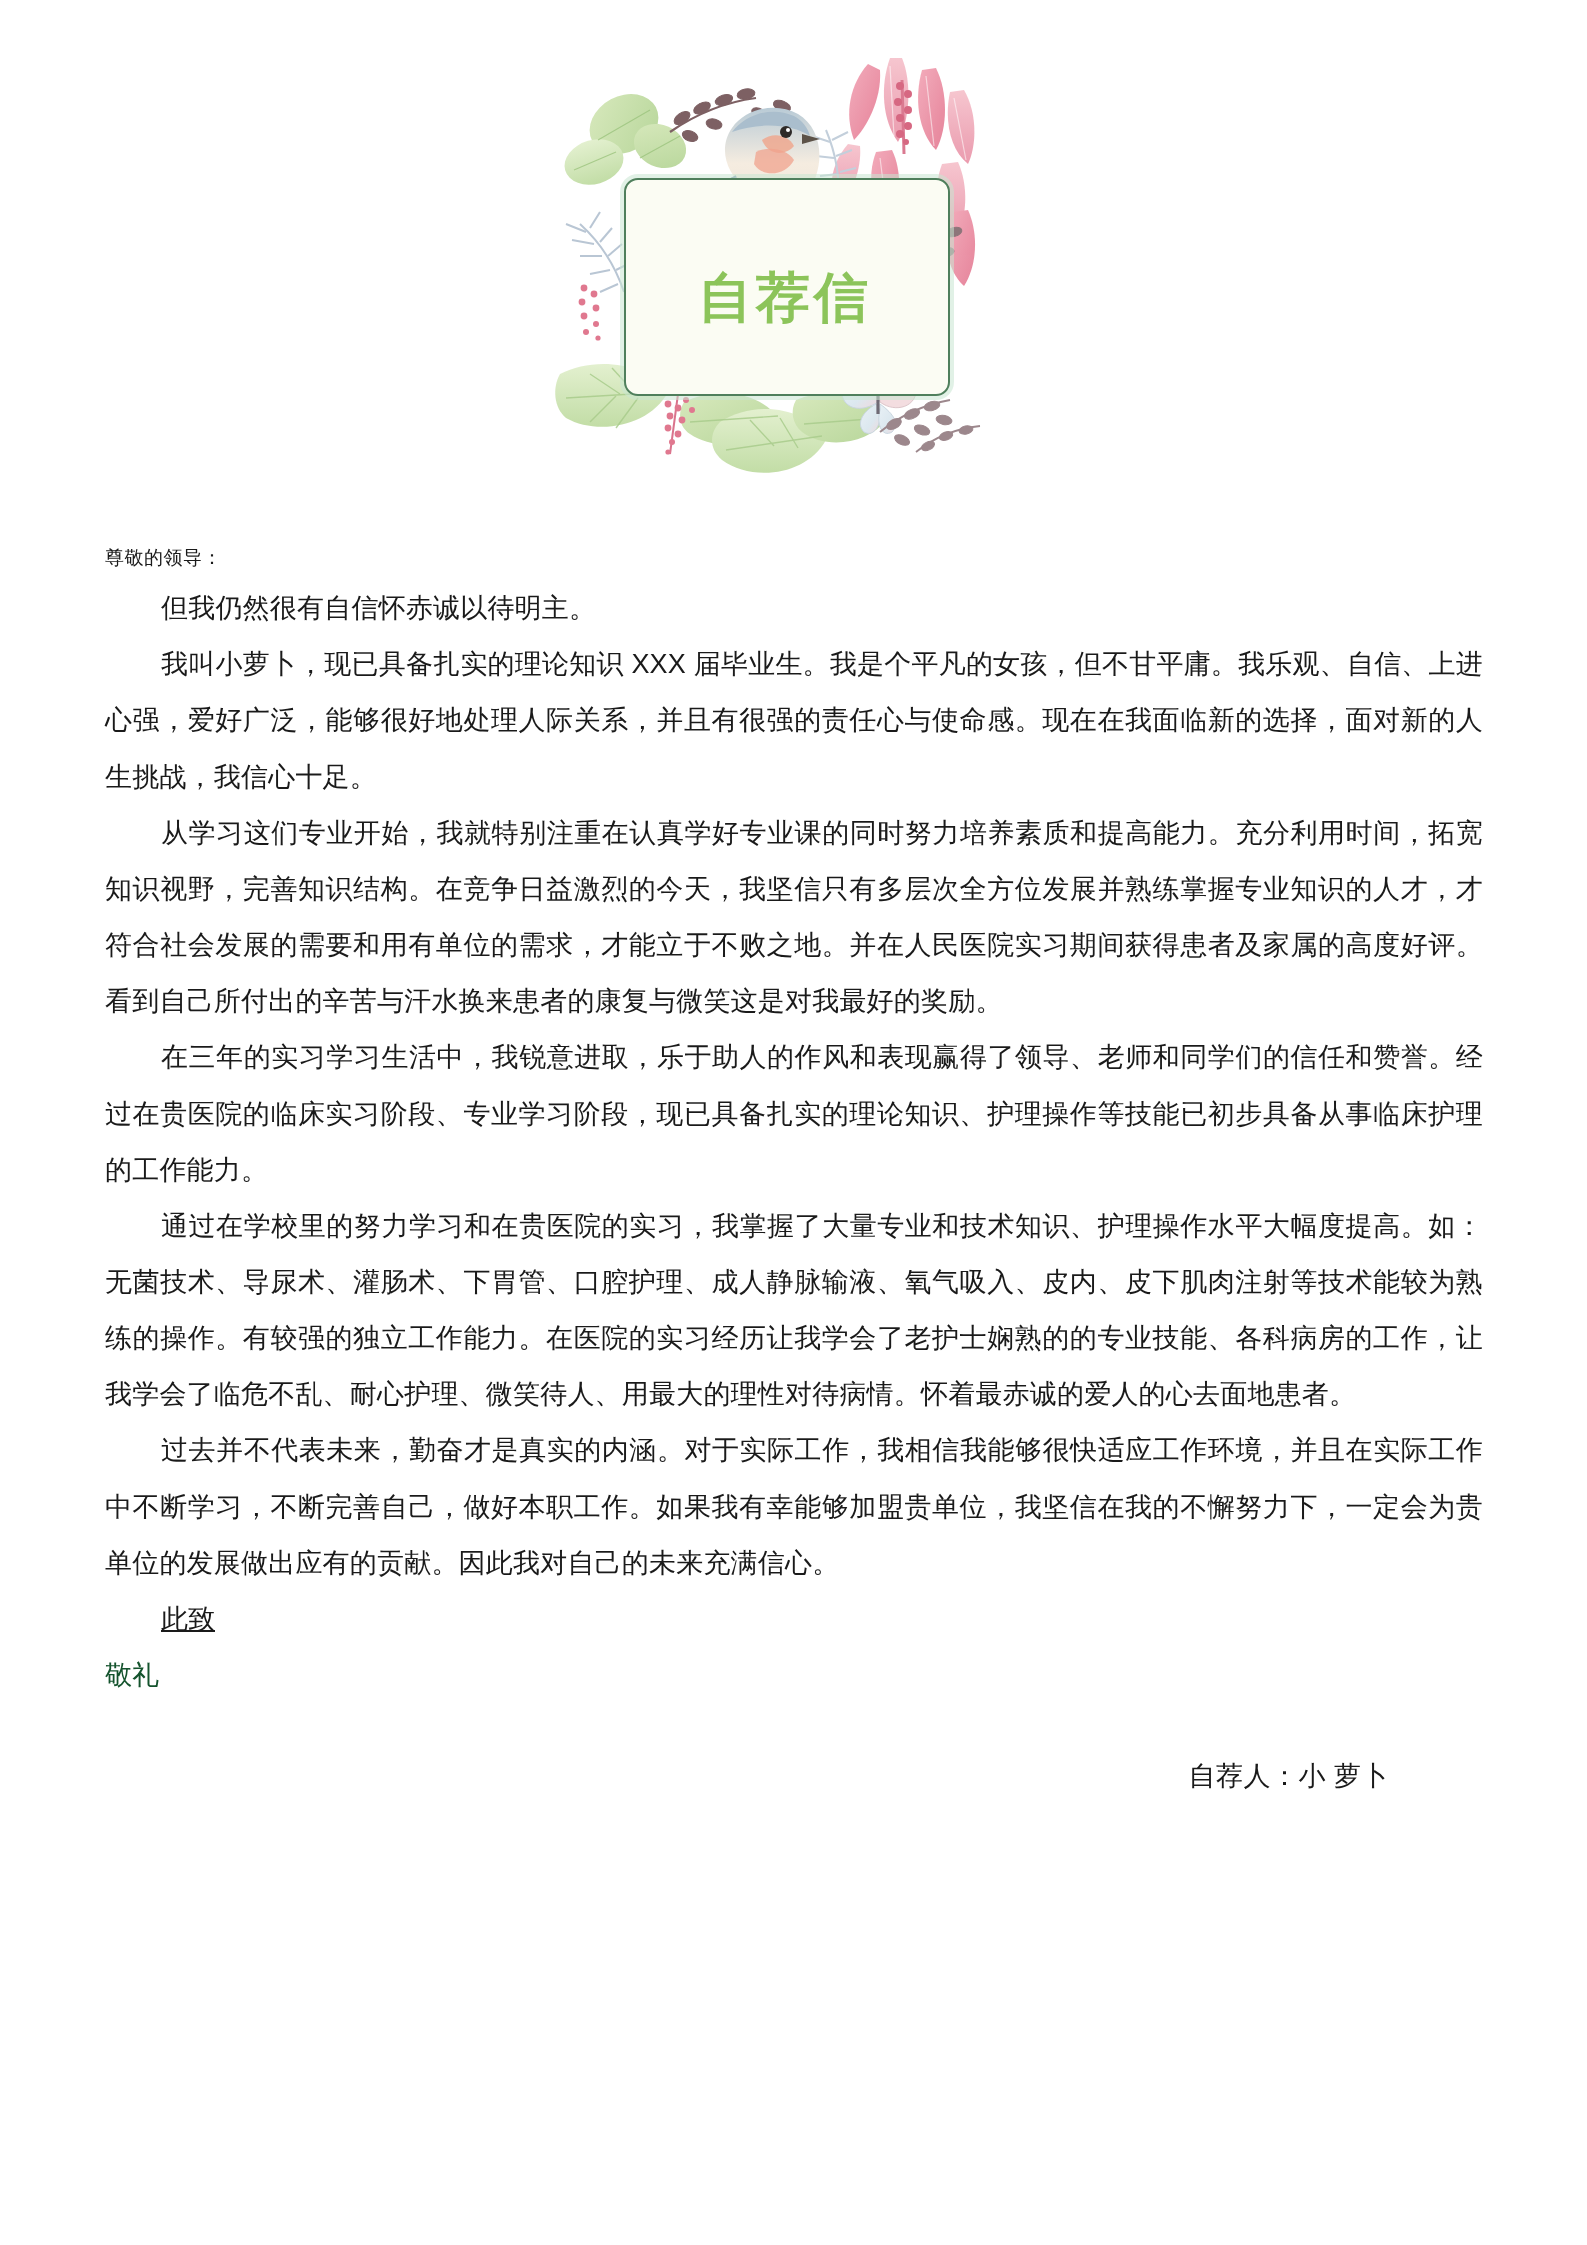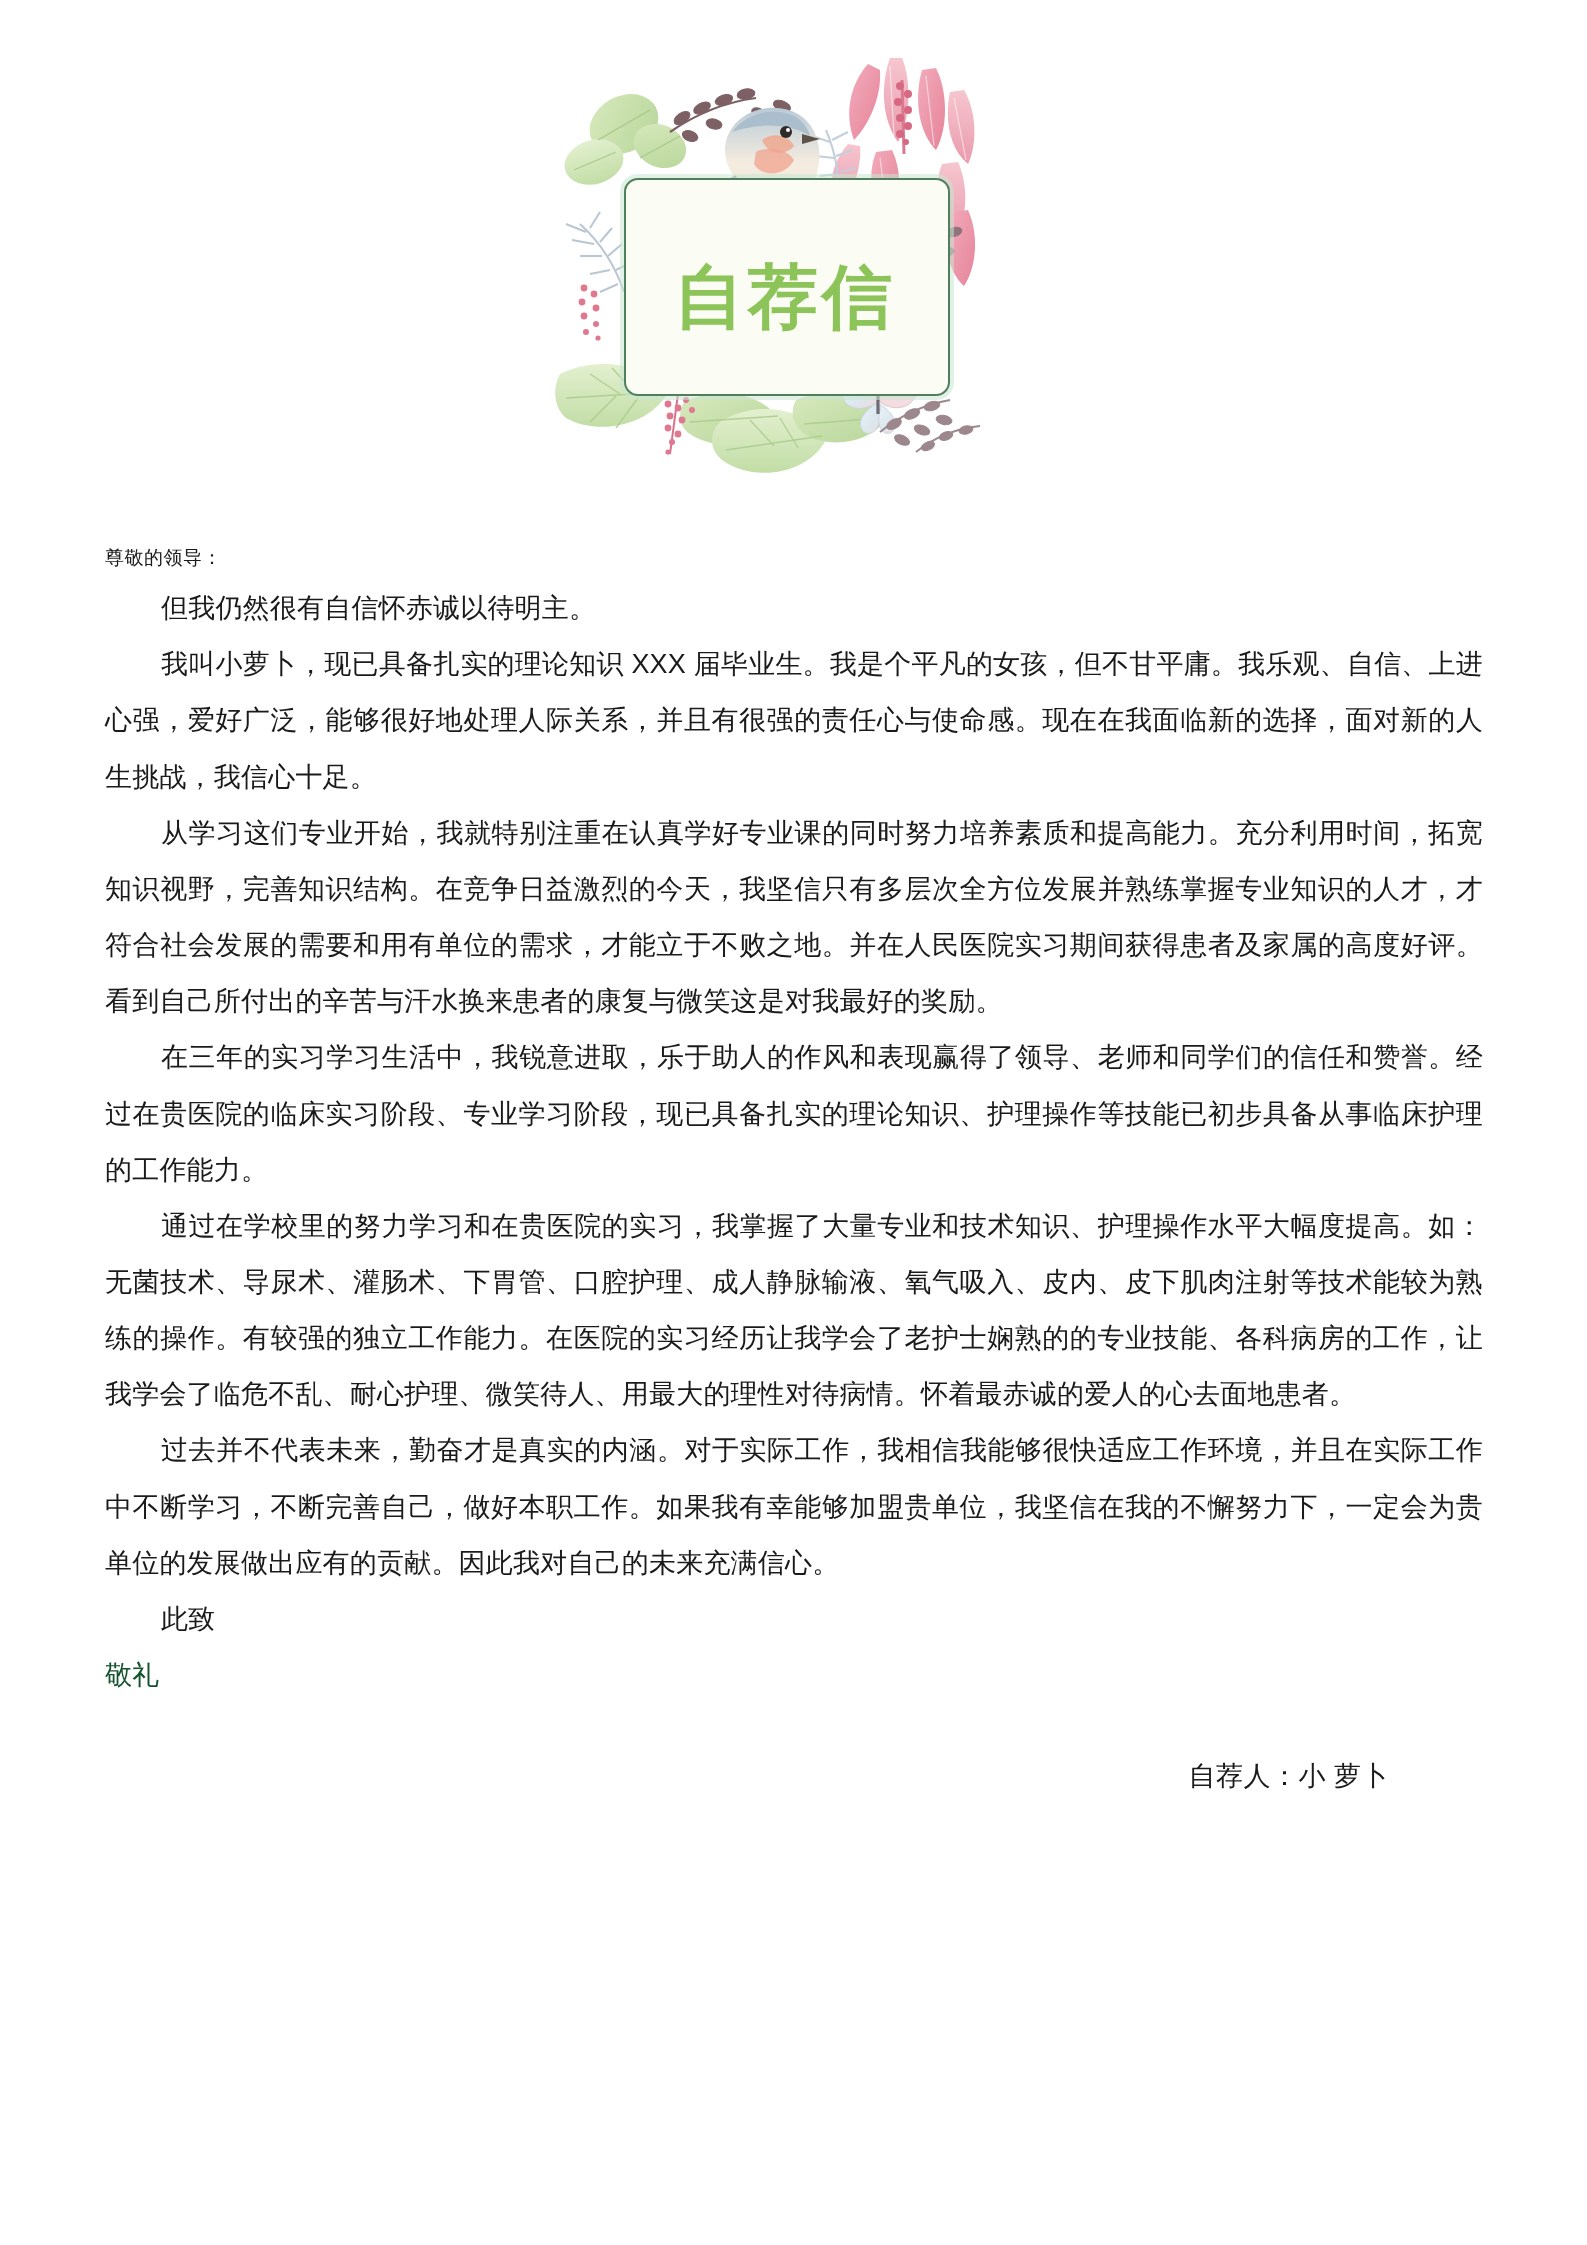--- a/index.html
+++ b/index.html
@@ -51,21 +51,21 @@
   }
   .title-text {
     position: absolute;
     left: 624px;
     top: 178px;
     width: 322px;
     height: 214px;
     display: flex;
     align-items: center;
     justify-content: center;
-    font-size: 70px;
+    font-size: 54px;
     font-weight: 700;
     letter-spacing: 4px;
     color: #8cc45a;
     z-index: 6;
     line-height: 1;
     padding-top: 24px;
     box-sizing: border-box;
   }
 
   
@@ -90,20 +90,21 @@
     text-align: justify;
     text-indent: 56px;
     letter-spacing: 0.2px;
   }
   .closing-1 {
     font-size: 27px;
     color: #1a1a1a;
     line-height: 2.08;
     margin: 0;
     text-indent: 56px;
+    text-decoration: underline;
   }
   .closing-2 {
     font-size: 27px;
     color: #14532d;
     line-height: 2.08;
     margin: 0;
     text-indent: 0;
   }
   .signature-block {
     margin-top: 46px;

